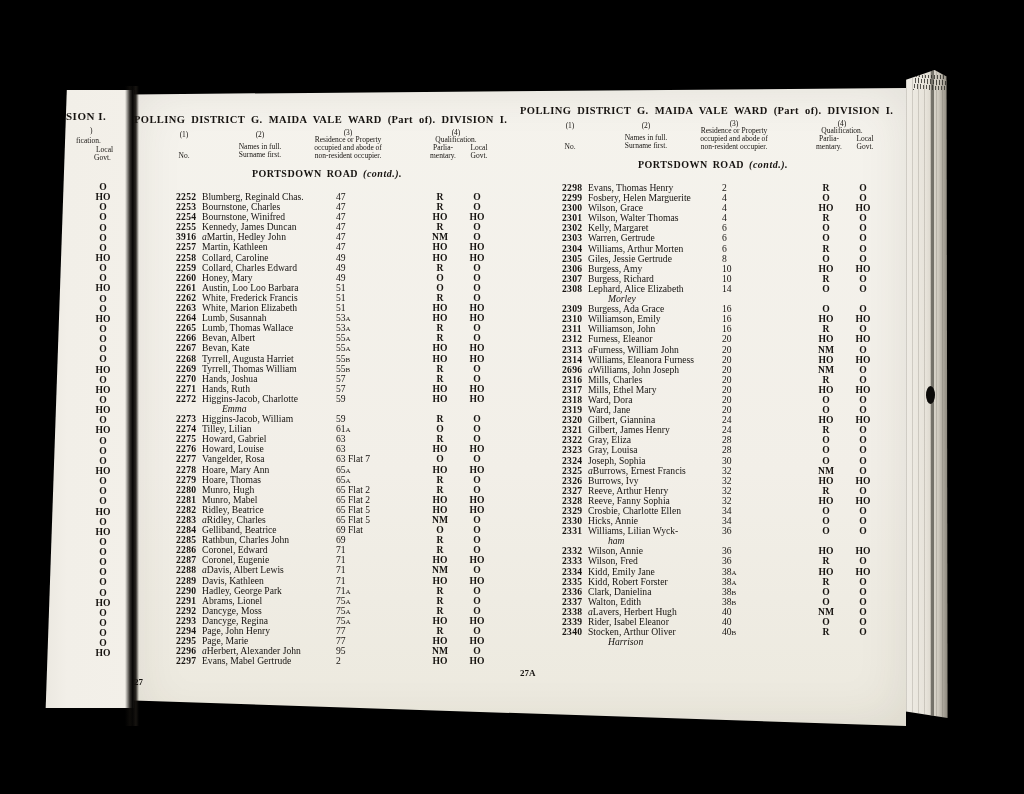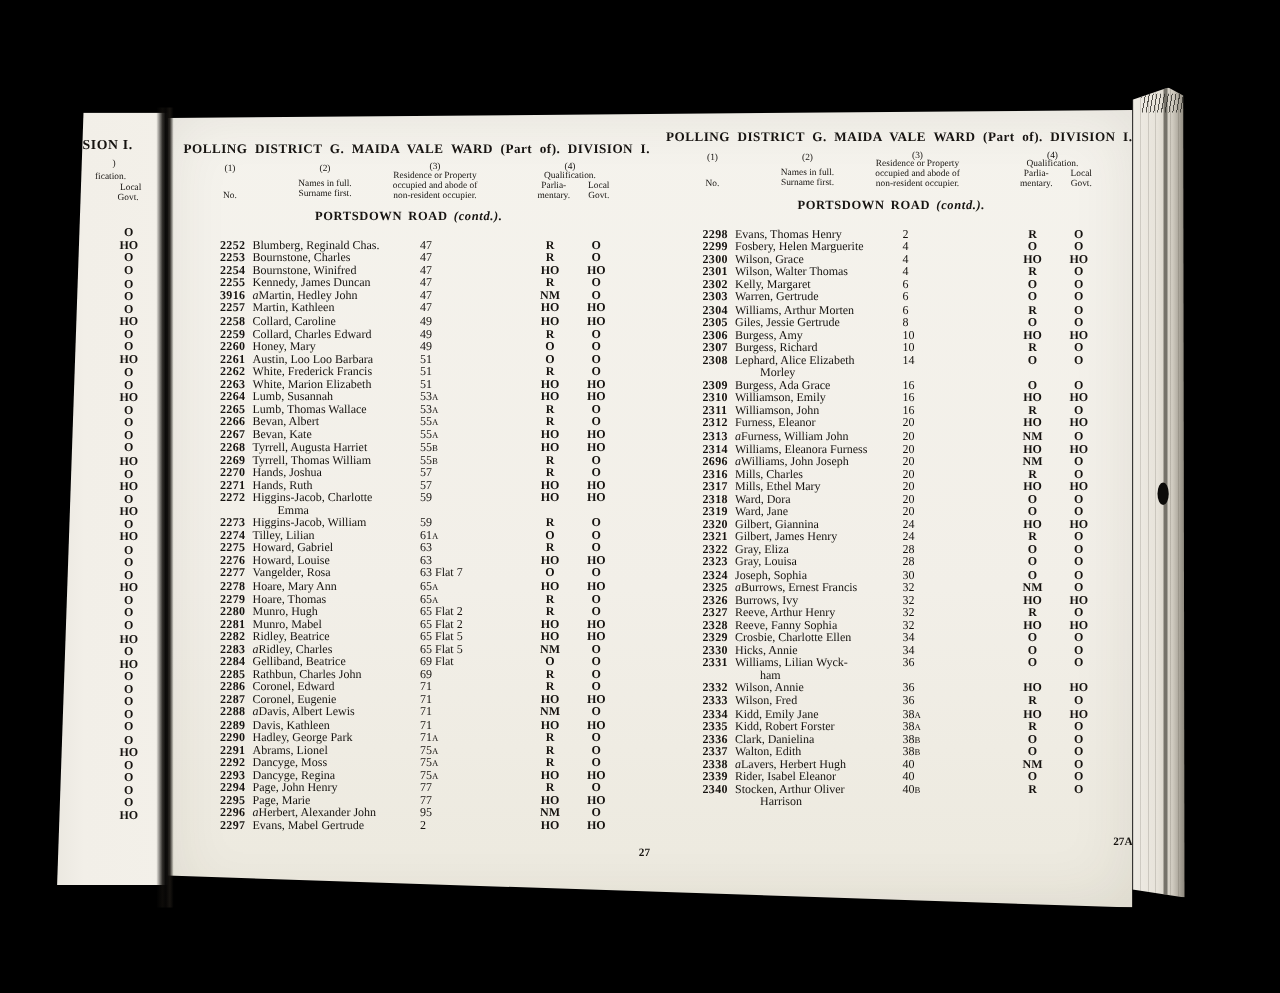--- a/index.html
+++ b/index.html
@@ -30,21 +30,21 @@
   .spread {
     position:absolute; left:134px; top:88px; width:772px; height:638px;
     background:linear-gradient(180deg,#f5f3ed 0%,#f2efe8 60%,#ece9de 100%);
     box-shadow:inset 0 0 50px rgba(60,50,30,.10);
     clip-path:polygon(0 1%, 100% 0, 100% 100%, 0 96%);
   }
   .page { position:absolute; top:0; width:386px; height:100%; --off:0px; }
   .page-left  { left:0; }
   .page-right { left:386px; --off:-9px; }
   .pg-title {
-    position:absolute; top:calc(26px + var(--off)); left:0; right:0; text-align:right;
+    position:absolute; top:calc(26px + var(--off)); left:0; right:0; text-align:left;
     font-weight:bold; font-size:10.5px; letter-spacing:.4px; word-spacing:3px; white-space:nowrap;
   }
   .colhead { position:absolute; top:calc(40px + var(--off)); left:0; right:0; height:40px; font-size:7.5px; }
   .ch { position:absolute; text-align:center; white-space:nowrap; }
   .ch-1n { left:30px;  width:40px;  top:2px; }
   .ch-1l { left:30px;  width:40px;  top:23px; }
   .ch-2n { left:70px;  width:112px; top:2px; }
   .ch-2a { left:70px;  width:112px; top:14px;font-family:Liberation Serif, serif; }
   .ch-2b { left:70px;  width:112px; top:22px; }
   .ch-3n { left:154px; width:120px; top:0; }
@@ -60,26 +60,26 @@
   .section {
     position:absolute; top:calc(80px + var(--off)); left:0; right:0; text-align:center;
     font-weight:bold; font-size:10px; letter-spacing:.5px; word-spacing:2px; white-space:nowrap;
   }
   .section i { font-weight:bold;margin-top:32px; }
   .rows { position:absolute; top:calc(104px + var(--off)); left:0; right:0; }
   .row { position:relative; height:10.1px; line-height:10.1px; font-size:9.6px; white-space:nowrap; }
   .c-no   { position:absolute; left:42px;  font-weight:bold; letter-spacing:.3px; }
   .c-name { position:absolute; left:68px; }
   .c-name i { font-style:italic; }
-  .c-name2{ position:absolute; left:88px; }
+  .c-name2{ position:absolute; left:88px;font-style:italic; }
   .c-res  { position:absolute; left:202px; }
   .c-res .sm-cap { font-size:7px; }
   .c-parl { position:absolute; left:289px; width:34px; text-align:center; font-weight:bold; }
   .c-loc  { position:absolute; left:326px; width:34px; text-align:center; font-weight:bold; }
-  .pageno { position:absolute; top:calc(589px + var(--off)); left:0; right:0; text-align:right; font-weight:bold; font-size:9px; }
+  .pageno { position:absolute; top:calc(589px + var(--off)); left:0; right:0; text-align:left; font-weight:bold; font-size:9px; }
   
   .fore-edge {
     position:absolute; left:906px; top:70px; width:52px; height:648px;
     background:
       repeating-linear-gradient(90deg, rgba(70,65,55,.18) 0 1px, rgba(0,0,0,0) 1px 6px),
       linear-gradient(90deg,#efece5 0%,#e7e3da 38%,#cfcabf 62%,#8d887d 80%,#38342c 92%,#000 100%);
     clip-path:polygon(0 1.5%, 55% 0, 78% 1%, 80% 100%, 0 99%);
   }
   .fore-edge::before {
     content:""; position:absolute; left:25px; top:0; width:3px; height:100%;

